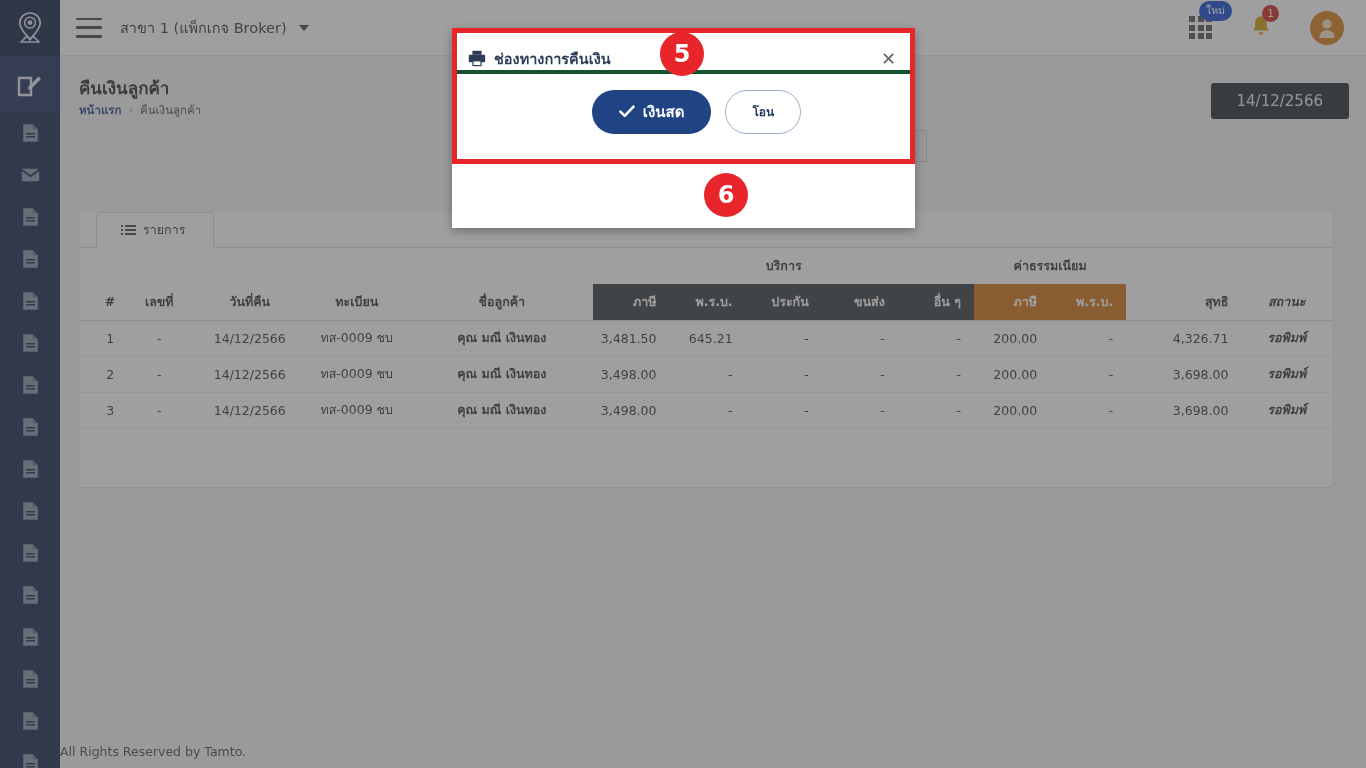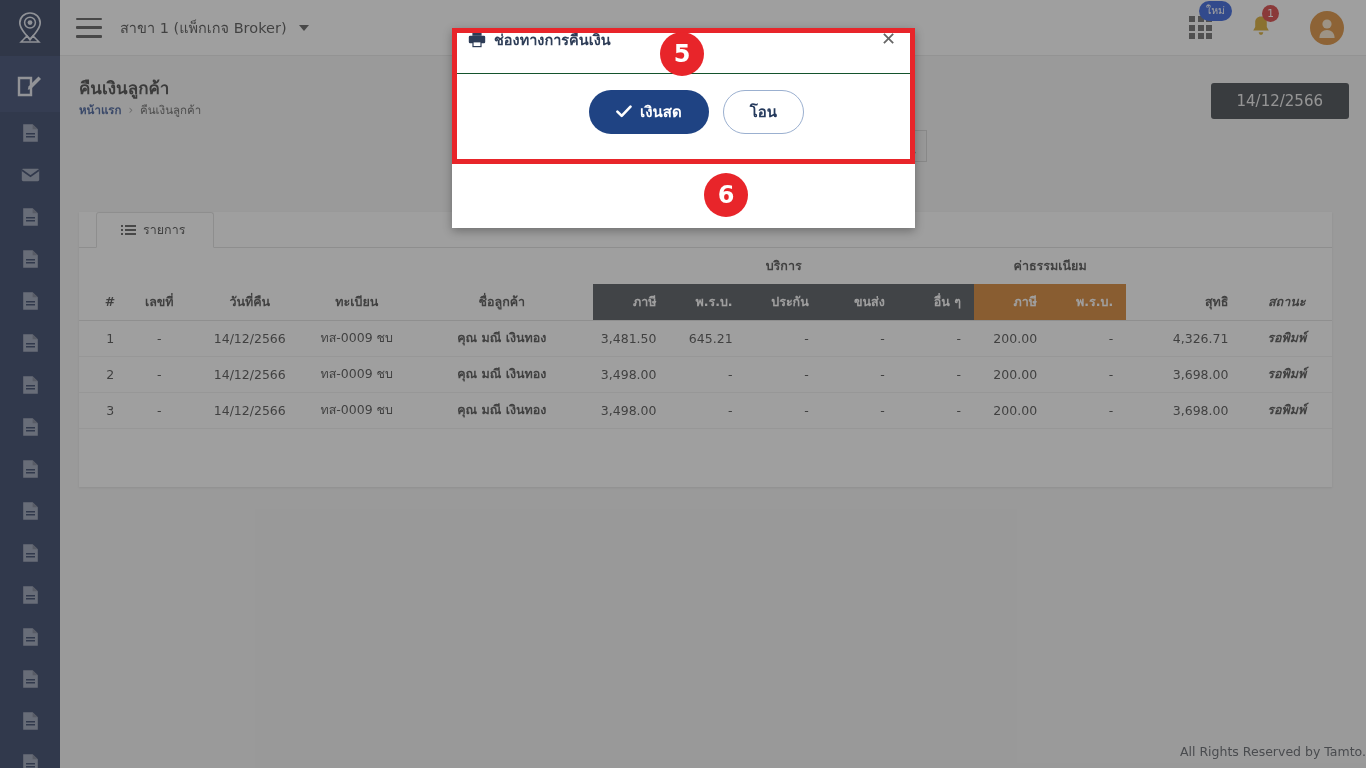--- a/index.html
+++ b/index.html
@@ -180,40 +180,40 @@
   .c-idx { padding-left: 19px !important; width: 42px; }
   .cust { font-weight: bold; }
   .w-no { width: 72px; } .w-date { width: 104px; } .w-reg { width: 104px; }
   .w-cust { width: 178px; } .w-money { width: 74px; margin-left: 8px; } .w-net { width: 112px; }
   .w-st { width: 88px; font-style: italic; }
 
   
   .footer {
     position: absolute; left: 60px; bottom: 0;
     width: 1306px; height: 34px;
-    display: flex; align-items: center; justify-content: flex-end;
+    display: flex; align-items: center; justify-content: flex-start;
     font-size: 12.5px; color: #4c5057;
   }
 
   
   .overlay {
     position: absolute; inset: 0;
     background: rgba(70,70,70,.52);
     z-index: 50;
   }
   .modal {
     position: absolute; left: 452px; top: 28px;
     width: 463px; height: 200px;
     background: #fff;
     box-shadow: 0 3px 9px rgba(0,0,0,.3);
     z-index: 60;
   }
   .modal-head {
-    height: 46px; border-bottom: 1px solid #14532d;
-    display: flex; align-items: flex-start; padding: 0 16px;
+    height: 46px; border-bottom: 4px solid #14532d;
+    display: flex; align-items: flex-end; padding: 0 16px;
   }
   .modal-title {
     font-size: 14.5px; font-weight: bold; color: #2e3d57;
     display: flex; align-items: center; gap: 8px;
   }
   .modal-x {
     margin-left: auto; font-size: 18px; color: #666;
     line-height: 1; cursor: pointer; padding: 2px 3px;
   }
   .modal-body {
@@ -226,21 +226,21 @@
     height: 44px; padding: 0 27px;
     font-size: 15px; font-weight: bold;
     display: flex; align-items: center; gap: 8px;
     cursor: pointer;
     font-family: inherit;
   }
   .btn-transfer {
     background: #fff; color: #24395c;
     border: 1.4px solid #9bb0d0; border-radius: 22px;
     height: 44px; padding: 0 26px;
-    font-size: 15px; font-weight: bold;
+    font-size: 12px; font-weight: bold;
     cursor: pointer; font-family: inherit;
   }
   .modal-foot {
     height: 78px;
     display: flex; align-items: center; justify-content: center;
     border-top: 1px solid #eeeeee;
   }
   .btn-print {
     background: #34393f; color: #fff;
     border: none; border-radius: 3px;

